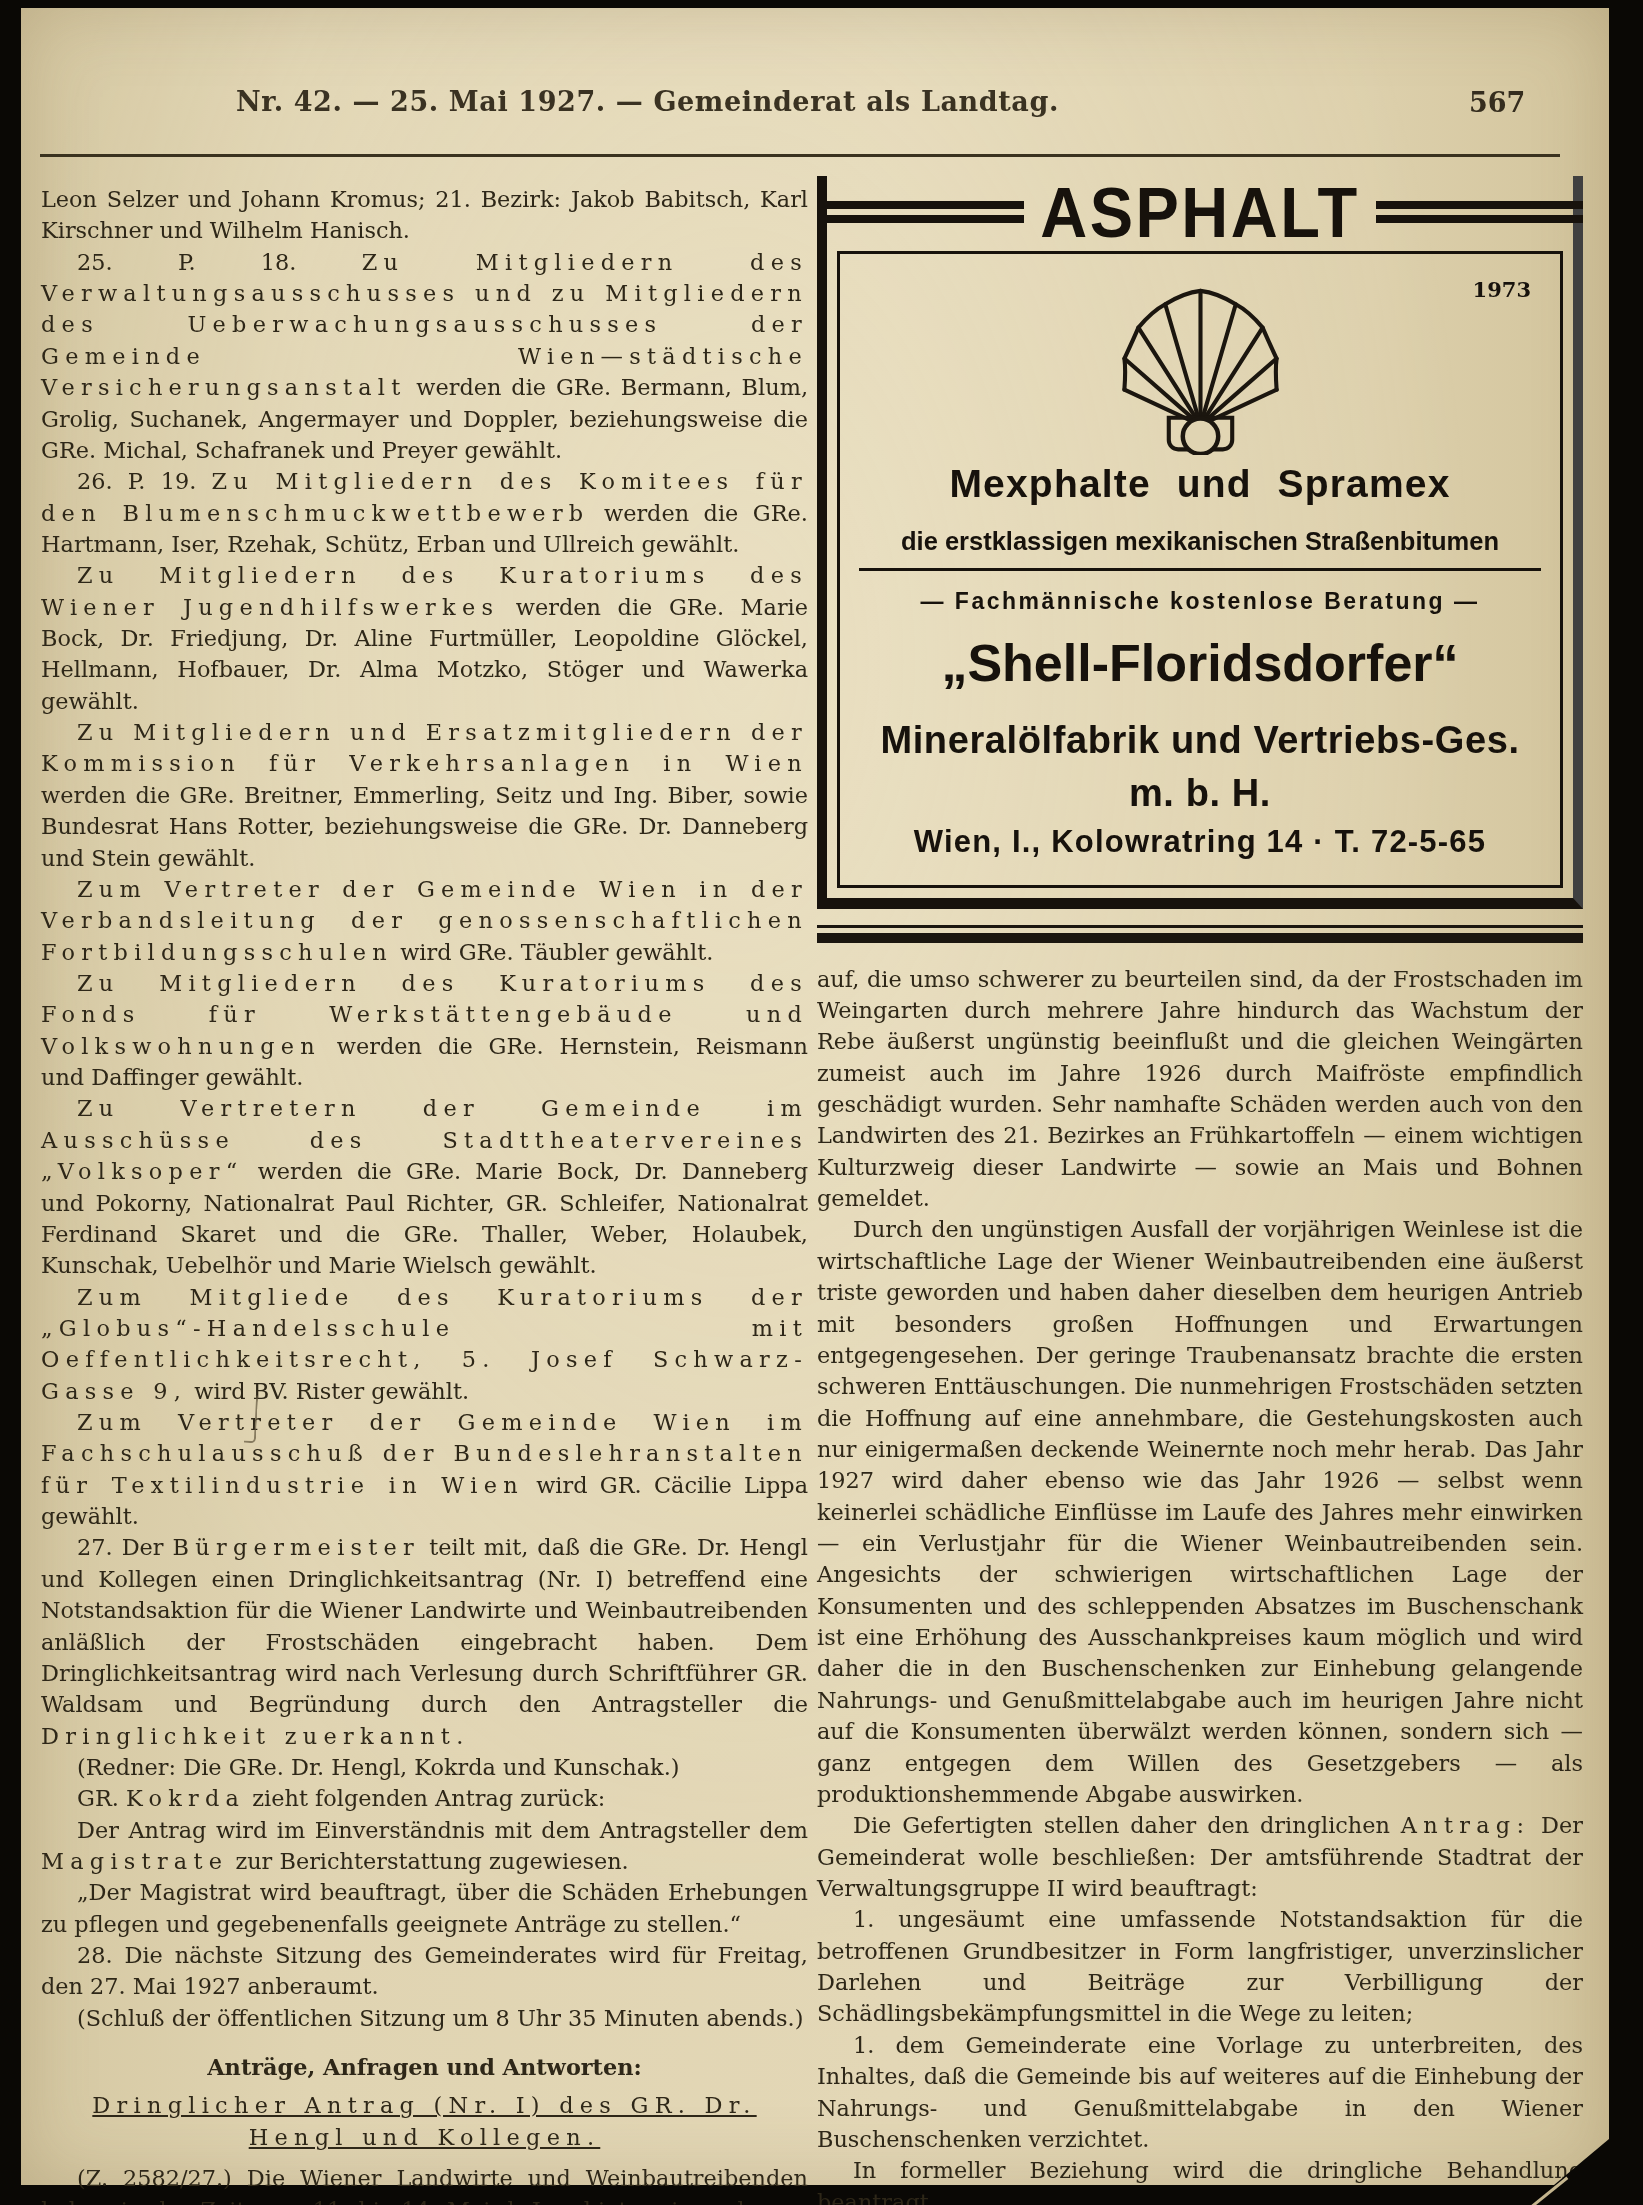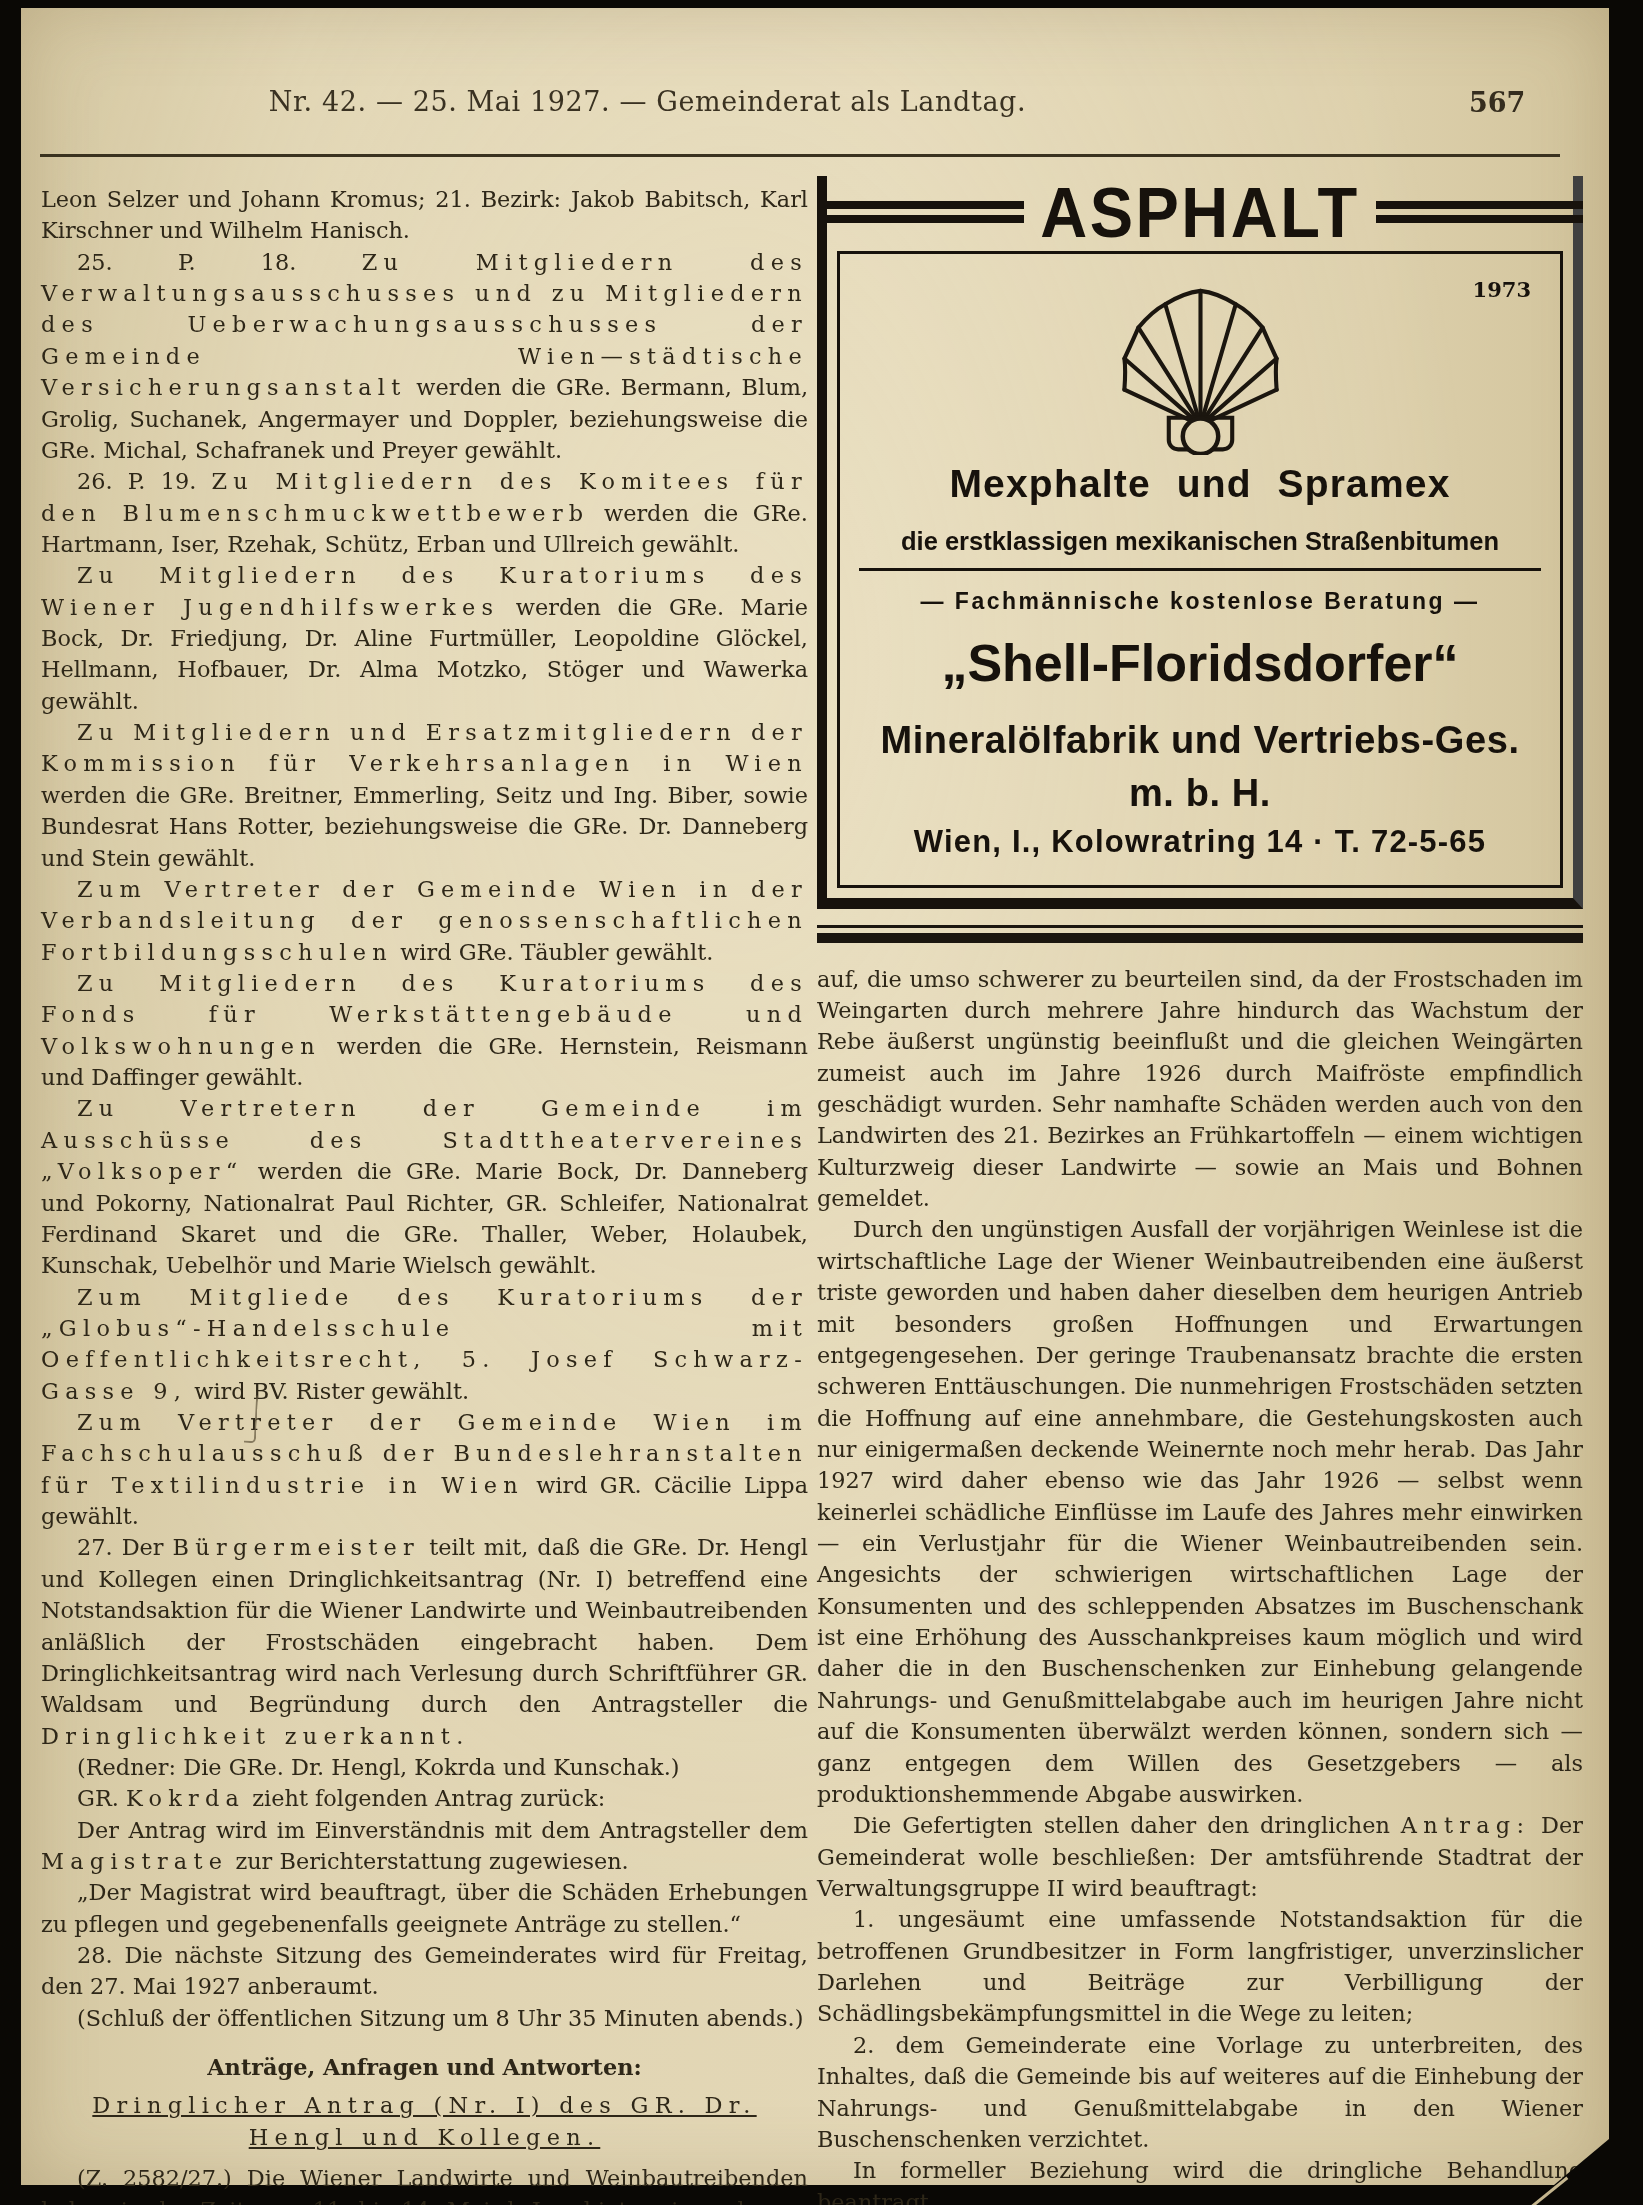--- a/index.html
+++ b/index.html
@@ -27,21 +27,21 @@
   .corner-fold-hl {
     position:absolute; right:76px; bottom:27px; width:56px; height:2.5px;
     background:#c4b58e; transform:rotate(-39deg); transform-origin:right bottom;
   }
 
   .ink { color:#2e2718; }
 
   
   .masthead {
     position:absolute; top:86px; left:0; width:1295px; text-align:center;
-    font-size:27px; color:#3a3222; letter-spacing:0.6px;
+    font-size:27px; color:#3a3222; letter-spacing:0.6px;font-weight:bold;
   }
   .page-number {
     position:absolute; top:87px; left:1469px;
     font-size:27px; font-weight:bold; color:#352d1e;
   }
   .head-rule {
     position:absolute; top:154px; left:40px; width:1520px; height:2.5px;
     background:#3a321f;
   }
 
@@ -177,21 +177,21 @@
     <div class="ad-sep">
       <div class="ad-sep-bar"></div>
     </div>
 
     <div class="right-text">
       <div>
           <p class="para noindent"><span>auf, die umso schwerer zu beurteilen sind, da der Frostschaden im Weingarten durch mehrere Jahre hindurch das Wachstum der Rebe äußerst ungünstig beeinflußt und die gleichen Weingärten zumeist auch im Jahre 1926 durch Maifröste empfindlich geschädigt wurden. Sehr namhafte Schäden werden auch von den Landwirten des 21. Bezirkes an Frühkartoffeln — einem wichtigen Kulturzweig dieser Landwirte — sowie an Mais und Bohnen gemeldet.</span></p>
           <p class="para"><span>Durch den ungünstigen Ausfall der vorjährigen Weinlese ist die wirtschaftliche Lage der Wiener Weinbautreibenden eine äußerst triste geworden und haben daher dieselben dem heurigen Antrieb mit besonders großen Hoffnungen und Erwartungen entgegengesehen. Der geringe Traubenansatz brachte die ersten schweren Enttäuschungen. Die nunmehrigen Frostschäden setzten die Hoffnung auf eine annehmbare, die Gestehungskosten auch nur einigermaßen deckende Weinernte noch mehr herab. Das Jahr 1927 wird daher ebenso wie das Jahr 1926 — selbst wenn keinerlei schädliche Einflüsse im Laufe des Jahres mehr einwirken — ein Verlustjahr für die Wiener Weinbautreibenden sein. Angesichts der schwierigen wirtschaftlichen Lage der Konsumenten und des schleppenden Absatzes im Buschenschank ist eine Erhöhung des Ausschankpreises kaum möglich und wird daher die in den Buschenschenken zur Einhebung gelangende Nahrungs- und Genußmittelabgabe auch im heurigen Jahre nicht auf die Konsumenten überwälzt werden können, sondern sich — ganz entgegen dem Willen des Gesetzgebers — als produktionshemmende Abgabe auswirken.</span></p>
           <p class="para"><span>Die Gefertigten stellen daher den dringlichen </span><span class="sp">Antrag:</span><span> Der Gemeinderat wolle beschließen: Der amtsführende Stadtrat der Verwaltungsgruppe II wird beauftragt:</span></p>
           <p class="para"><span>1. ungesäumt eine umfassende Notstandsaktion für die betroffenen Grundbesitzer in Form langfristiger, unverzinslicher Darlehen und Beiträge zur Verbilligung der Schädlingsbekämpfungsmittel in die Wege zu leiten;</span></p>
-          <p class="para"><span>2. dem Gemeinderate eine Vorlage zu unterbreiten, des Inhaltes, daß die Gemeinde bis auf weiteres auf die Einhebung der Nahrungs- und Genußmittelabgabe in den Wiener Buschenschenken verzichtet.</span></p>
+          <p class="para"><span>1. dem Gemeinderate eine Vorlage zu unterbreiten, des Inhaltes, daß die Gemeinde bis auf weiteres auf die Einhebung der Nahrungs- und Genußmittelabgabe in den Wiener Buschenschenken verzichtet.</span></p>
           <p class="para"><span>In formeller Beziehung wird die dringliche Behandlung beantragt.</span></p>
         </div>
     </div>
 
     <div class="short-rule"></div>
 
   </div>
 
   <div class="pen-mark"></div>
 

